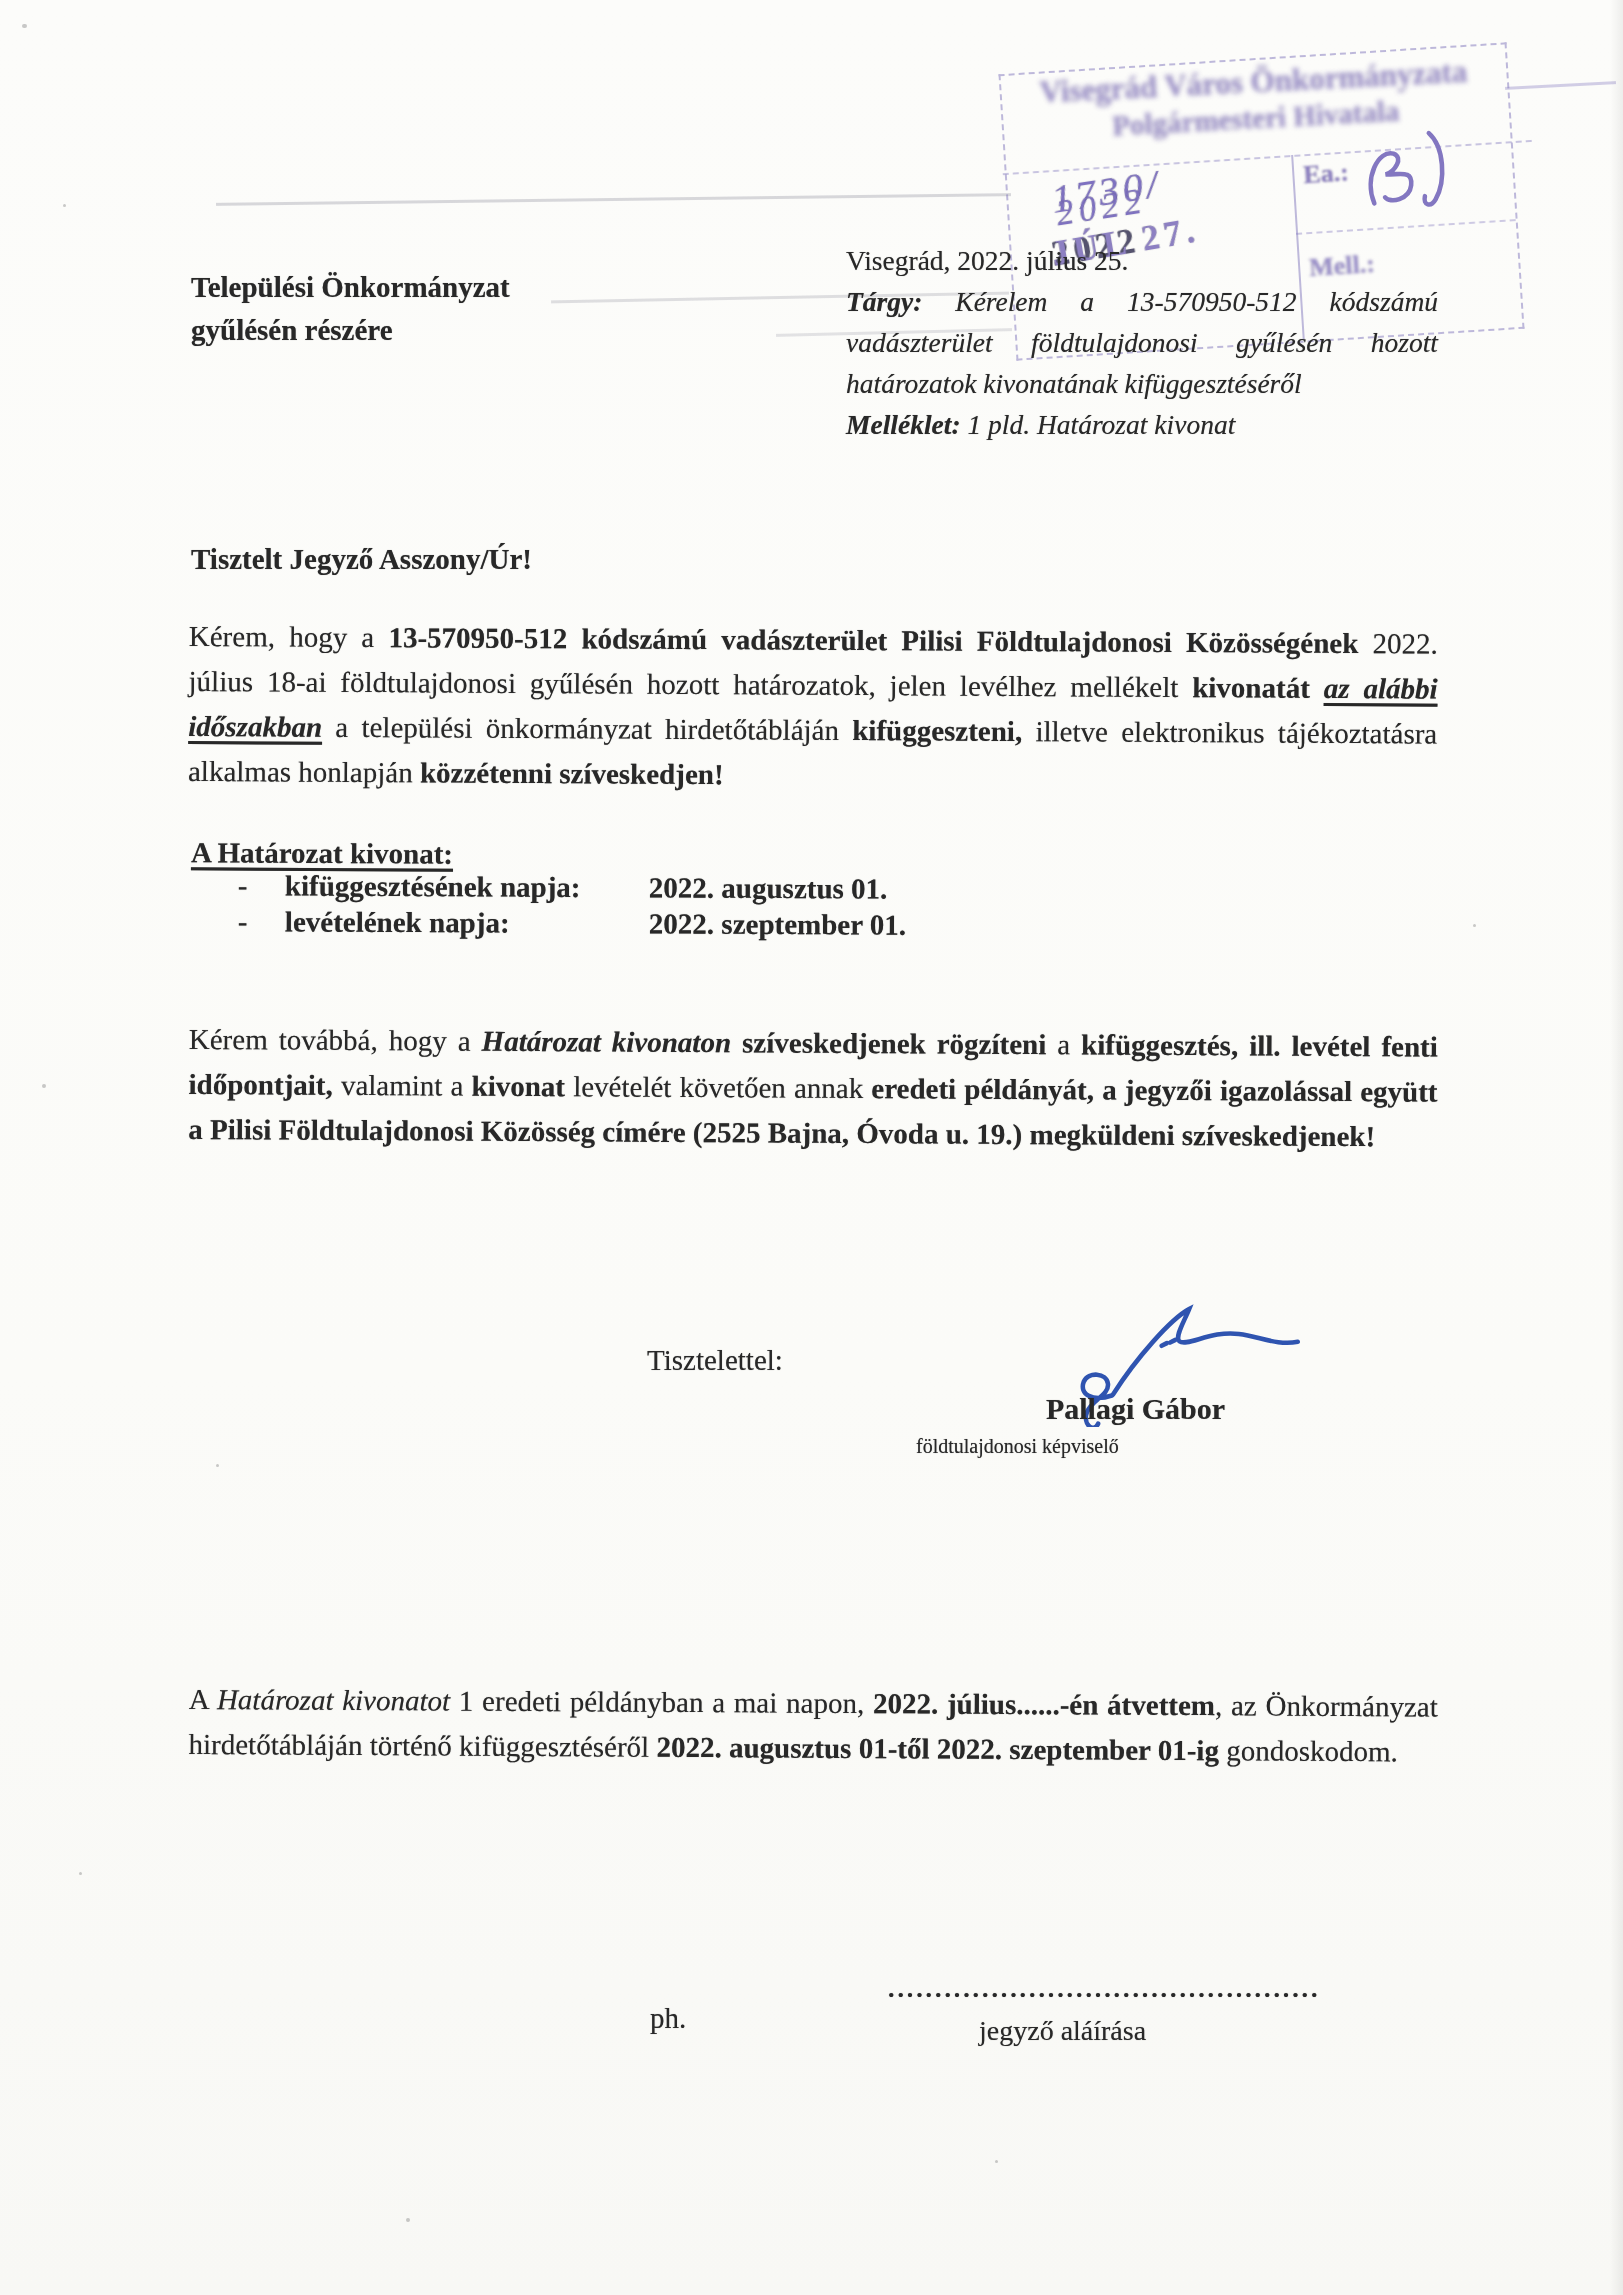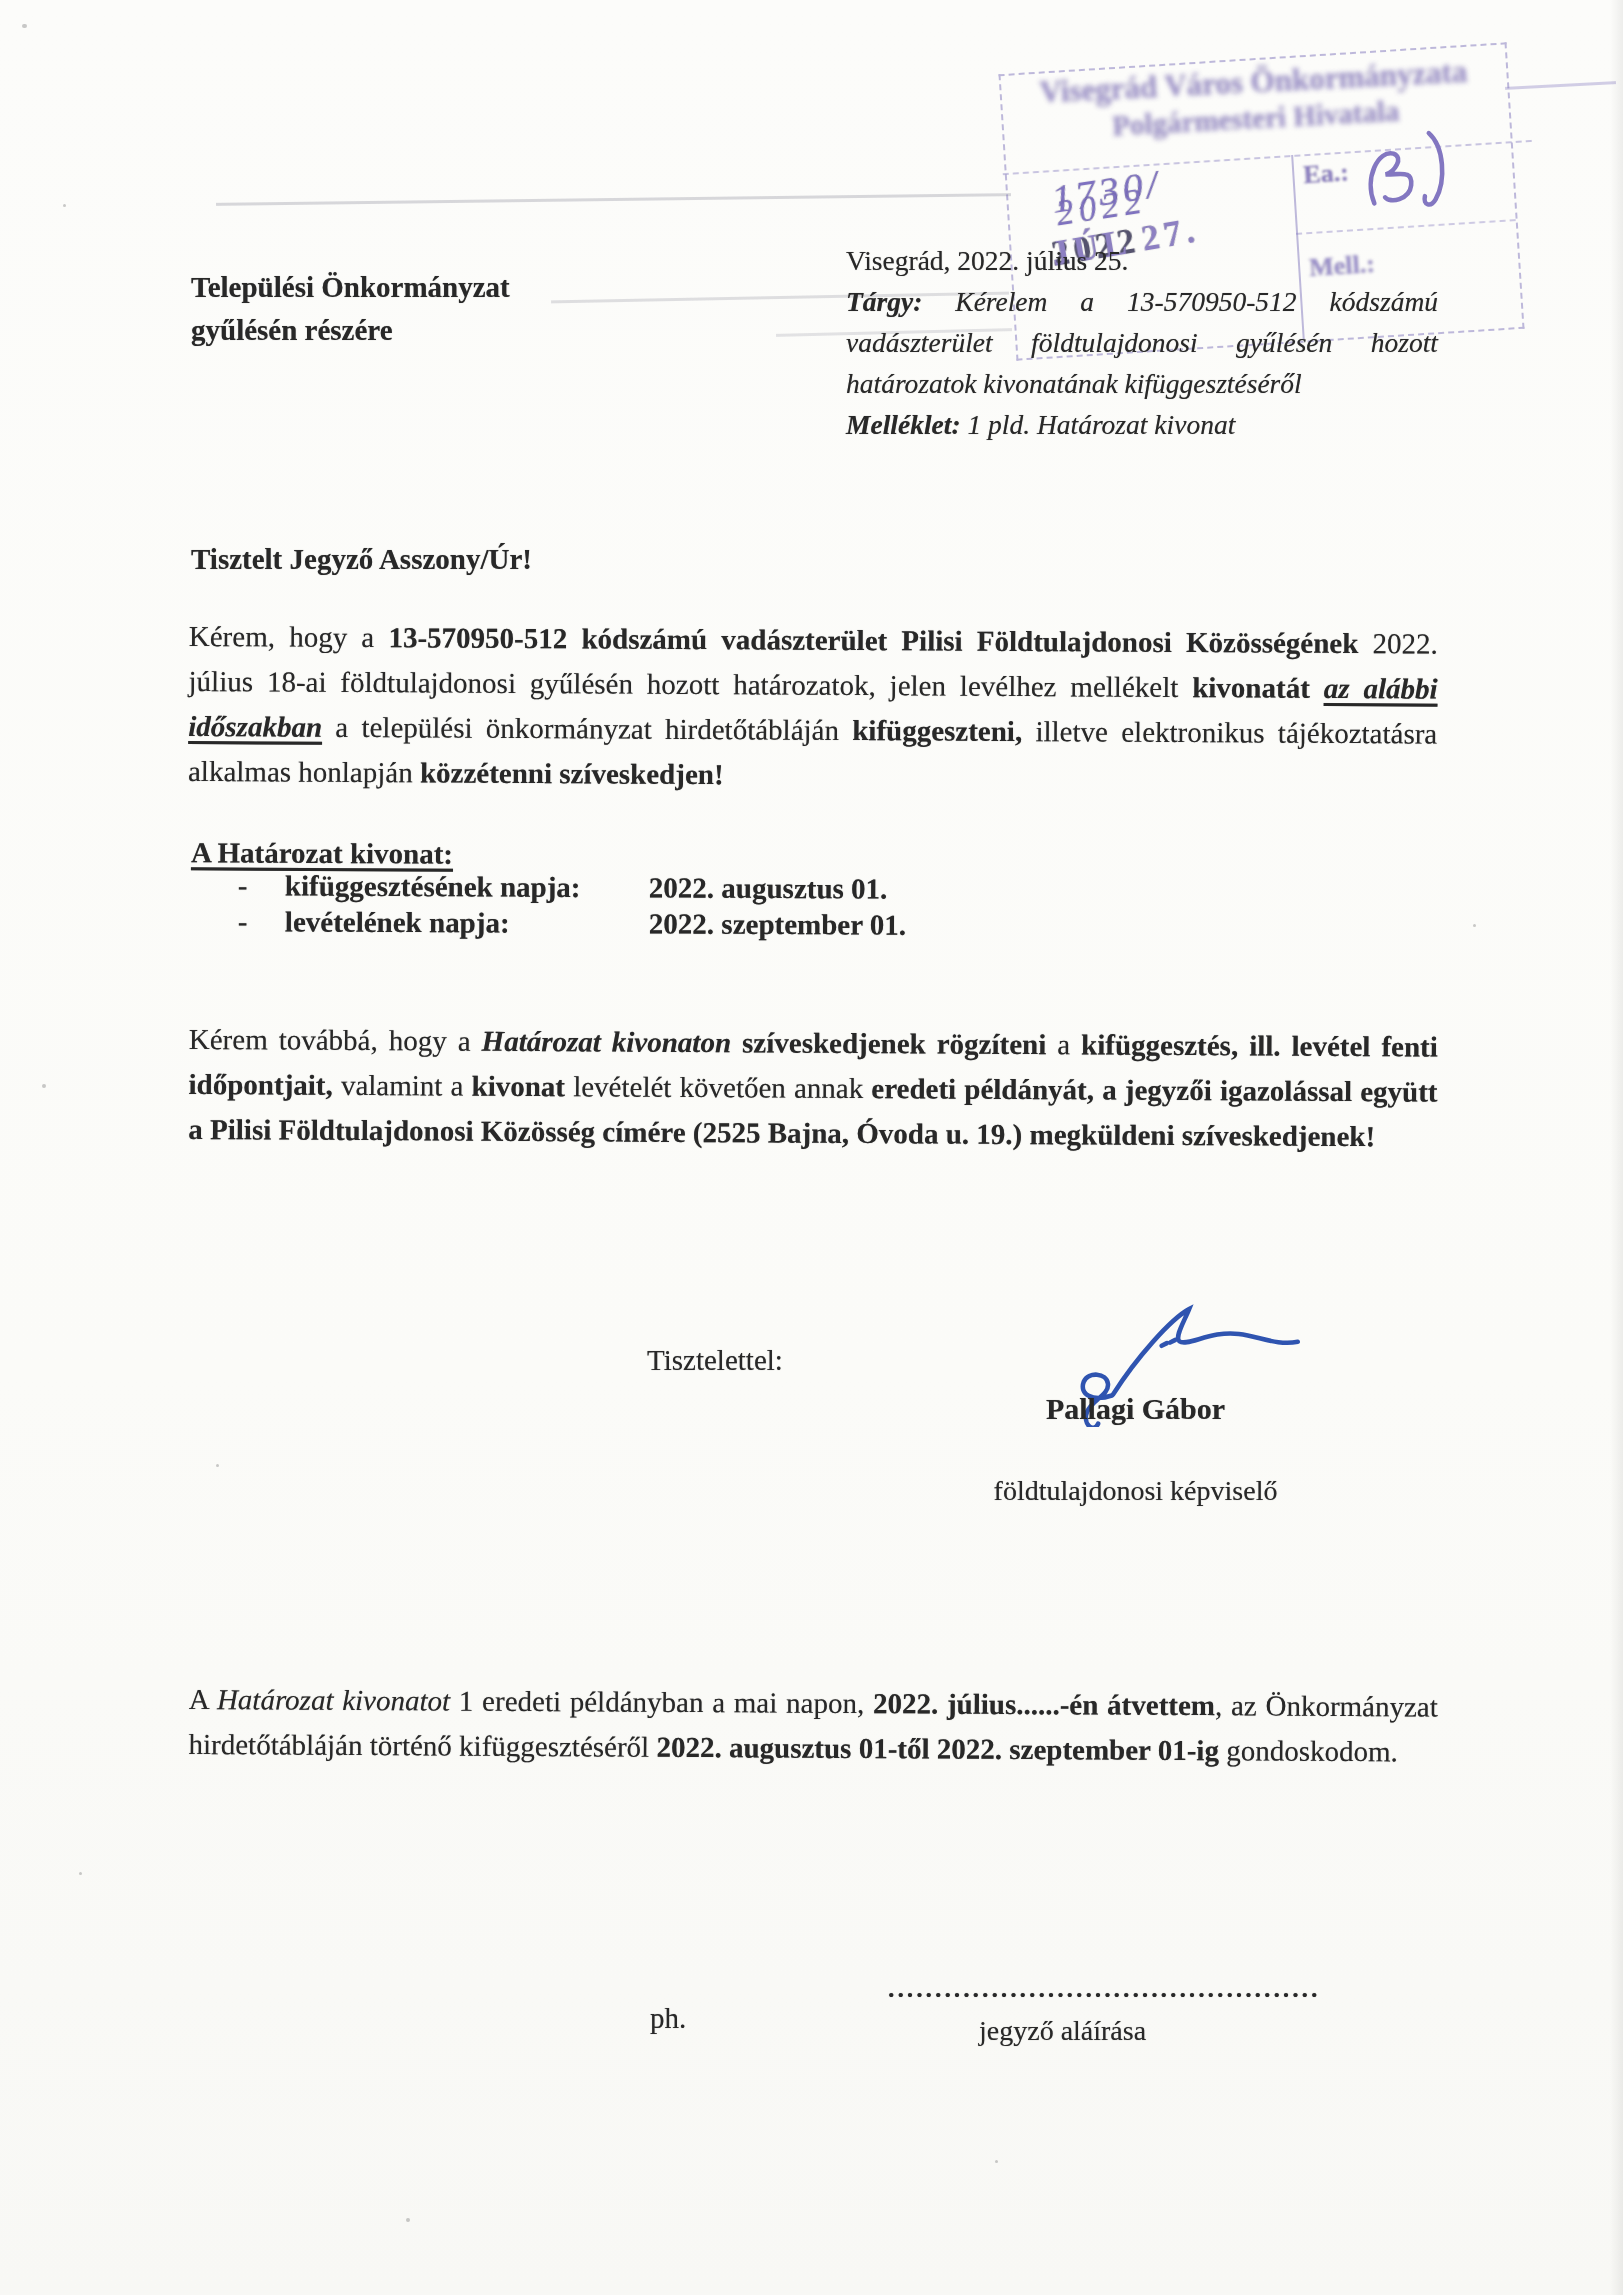--- a/index.html
+++ b/index.html
@@ -39,21 +39,21 @@
              transform:rotate(0.3deg);}
   .kv-row{left:191px;width:982px;font-size:29px;font-weight:bold;transform:rotate(0.3deg);transform-origin:left top;}
   .kv-row .dash{position:absolute;left:47px;top:0;font-weight:normal;}
   .kv-row .lbl{position:absolute;left:94px;top:0;}
   .kv-row .val{position:absolute;left:458px;top:0;}
   .kv1{top:869px;} .kv2{top:905px;}
 
   .closing{left:647px;top:1344px;font-size:29px;}
   .sig-svg{left:1015px;top:1296px;}
   .signer{left:939px;top:1392px;width:393px;text-align:center;font-size:30px;font-weight:bold;}
-  .signer-title{left:916px;top:1435px;width:439px;text-align:center;font-size:28px;margin-top:40px;}
+  .signer-title{left:916px;top:1435px;width:439px;font-size:20px;}
 
   .ph{left:650px;top:2002px;font-size:29px;}
   .dotline{left:888px;top:1974px;width:497px;font-size:26px;letter-spacing:2.9px;font-weight:bold;
            white-space:nowrap;overflow:hidden;}
   .sig-caption{left:979px;top:2015px;width:308px;font-size:28px;}
 
   
   .stamp{left:1007px;top:58px;width:505px;height:283px;
          transform:rotate(-3.6deg);transform-origin:center;
          border:2px dashed rgba(128,118,188,.5);}

